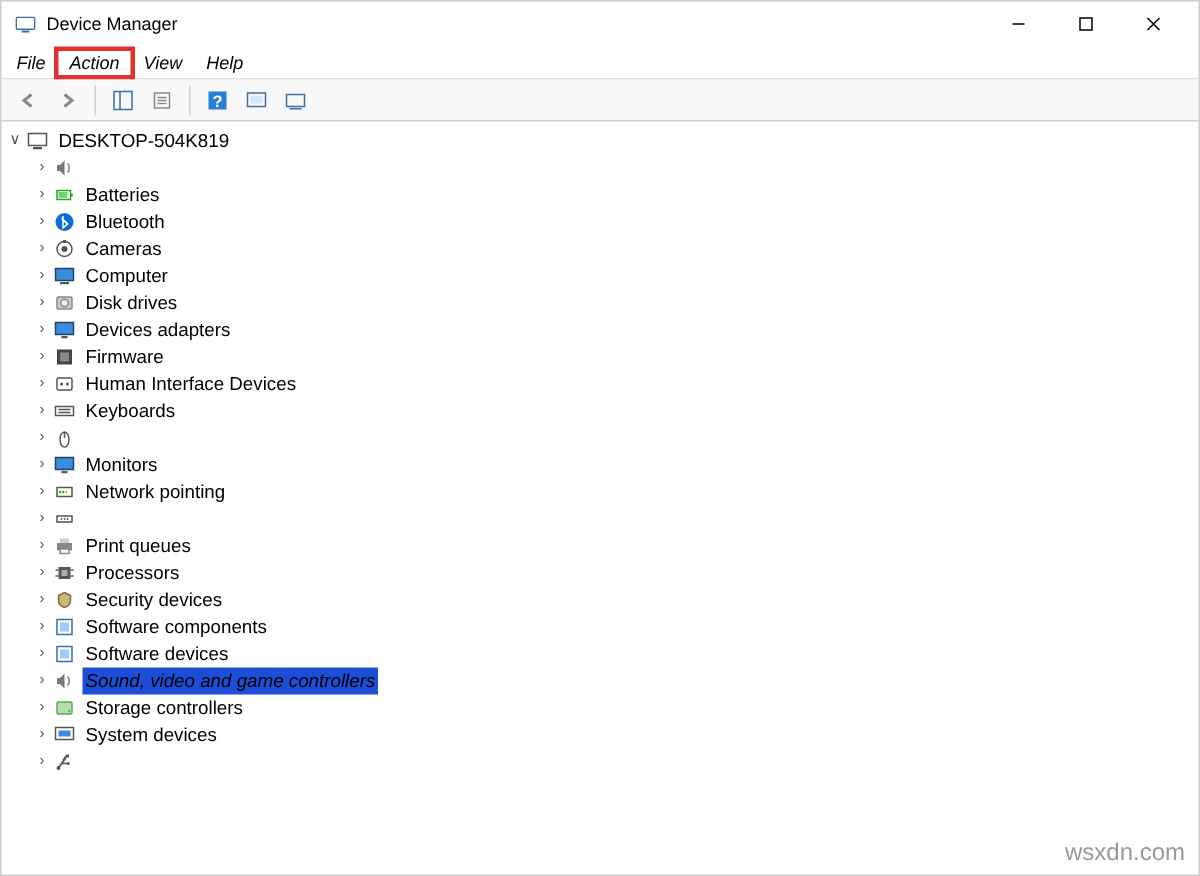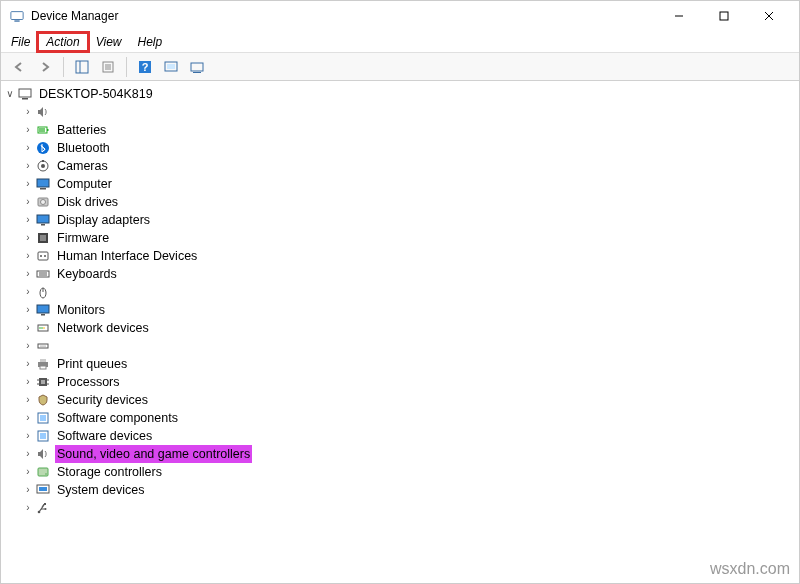--- a/index.html
+++ b/index.html
@@ -15,21 +15,21 @@
 .menuitem.highlighted { outline: 3px solid #e03030; outline-offset: -1px; }
 .toolbar { height: 28px; display: flex; align-items: center; padding: 2px 6px; gap: 2px; border-bottom: 1px solid #d0d0d0; background: #f8f8f8; }
 .tbtn { width: 24px; height: 24px; display: flex; align-items: center; justify-content: center; border: 1px solid transparent; }
 .tbsep { width: 1px; height: 20px; background: #d0d0d0; margin: 0 4px; }
 .tree-area { flex: 1; overflow: auto; padding: 4px 2px; font-size: 12.5px; }
 .tree-root, .tree-children { list-style: none; }
 .tree-row { display: flex; align-items: center; height: 18px; line-height: 18px; white-space: nowrap; }
 .expander { width: 14px; text-align: center; color: #555; font-size: 10px; cursor: default; user-select: none; }
 .node-icon { width: 16px; height: 16px; margin-right: 4px; display: inline-flex; align-items: center; justify-content: center; font-size: 12px; }
 .node-label { padding: 0 2px; }
-.node-label.selected { background: #d946ef; }
+.node-label.selected { background: #1d4ed8; font-style: italic; }
 .tree-children { margin-left: 18px; }
 .watermark { position: absolute; right: 10px; bottom: 6px; font-size: 16px; color: #999; }
 svg { display: block; }
 </style>
 </head>
 <body>
 
 <div class="window">
 
   <div class="titlebar">
@@ -203,21 +203,21 @@
             </li>
             <li>
               <div class="tree-row">
                 <span class="expander">›</span>
                 <span class="node-icon">
                   <svg width="14" height="14" viewBox="0 0 14 14">
                     <rect x="1" y="2" width="12" height="8" fill="#3a8dde" stroke="#246"></rect>
                     <rect x="5" y="11" width="4" height="1.5" fill="#555"></rect>
                   </svg>
                 </span>
-                <span class="node-label">Display adapters</span>
+                <span class="node-label">Devices adapters</span>
               </div>
             </li>
             <li>
               <div class="tree-row">
                 <span class="expander">›</span>
                 <span class="node-icon">
                   <svg width="14" height="14" viewBox="0 0 14 14">
                     <rect x="2" y="2" width="10" height="10" fill="#444"></rect>
                     <rect x="4" y="4" width="6" height="6" fill="#888"></rect>
                   </svg>
@@ -278,21 +278,21 @@
               <div class="tree-row">
                 <span class="expander">›</span>
                 <span class="node-icon">
                   <svg width="14" height="14" viewBox="0 0 14 14">
                     <rect x="2" y="4" width="10" height="6" fill="none" stroke="#555"></rect>
                     <circle cx="4" cy="7" r="0.8" fill="#2a2"></circle>
                     <circle cx="6" cy="7" r="0.8" fill="#2a2"></circle>
                     <circle cx="8" cy="7" r="0.8" fill="#fa0"></circle>
                   </svg>
                 </span>
-                <span class="node-label">Network devices</span>
+                <span class="node-label">Network pointing</span>
               </div>
             </li>
             <li>
               <div class="tree-row">
                 <span class="expander">›</span>
                 <span class="node-icon">
                   <svg width="14" height="14" viewBox="0 0 14 14">
                     <rect x="2" y="5" width="10" height="4" fill="none" stroke="#555"></rect>
                     <circle cx="5" cy="7" r="0.6" fill="#555"></circle>
                     <circle cx="7" cy="7" r="0.6" fill="#555"></circle>

